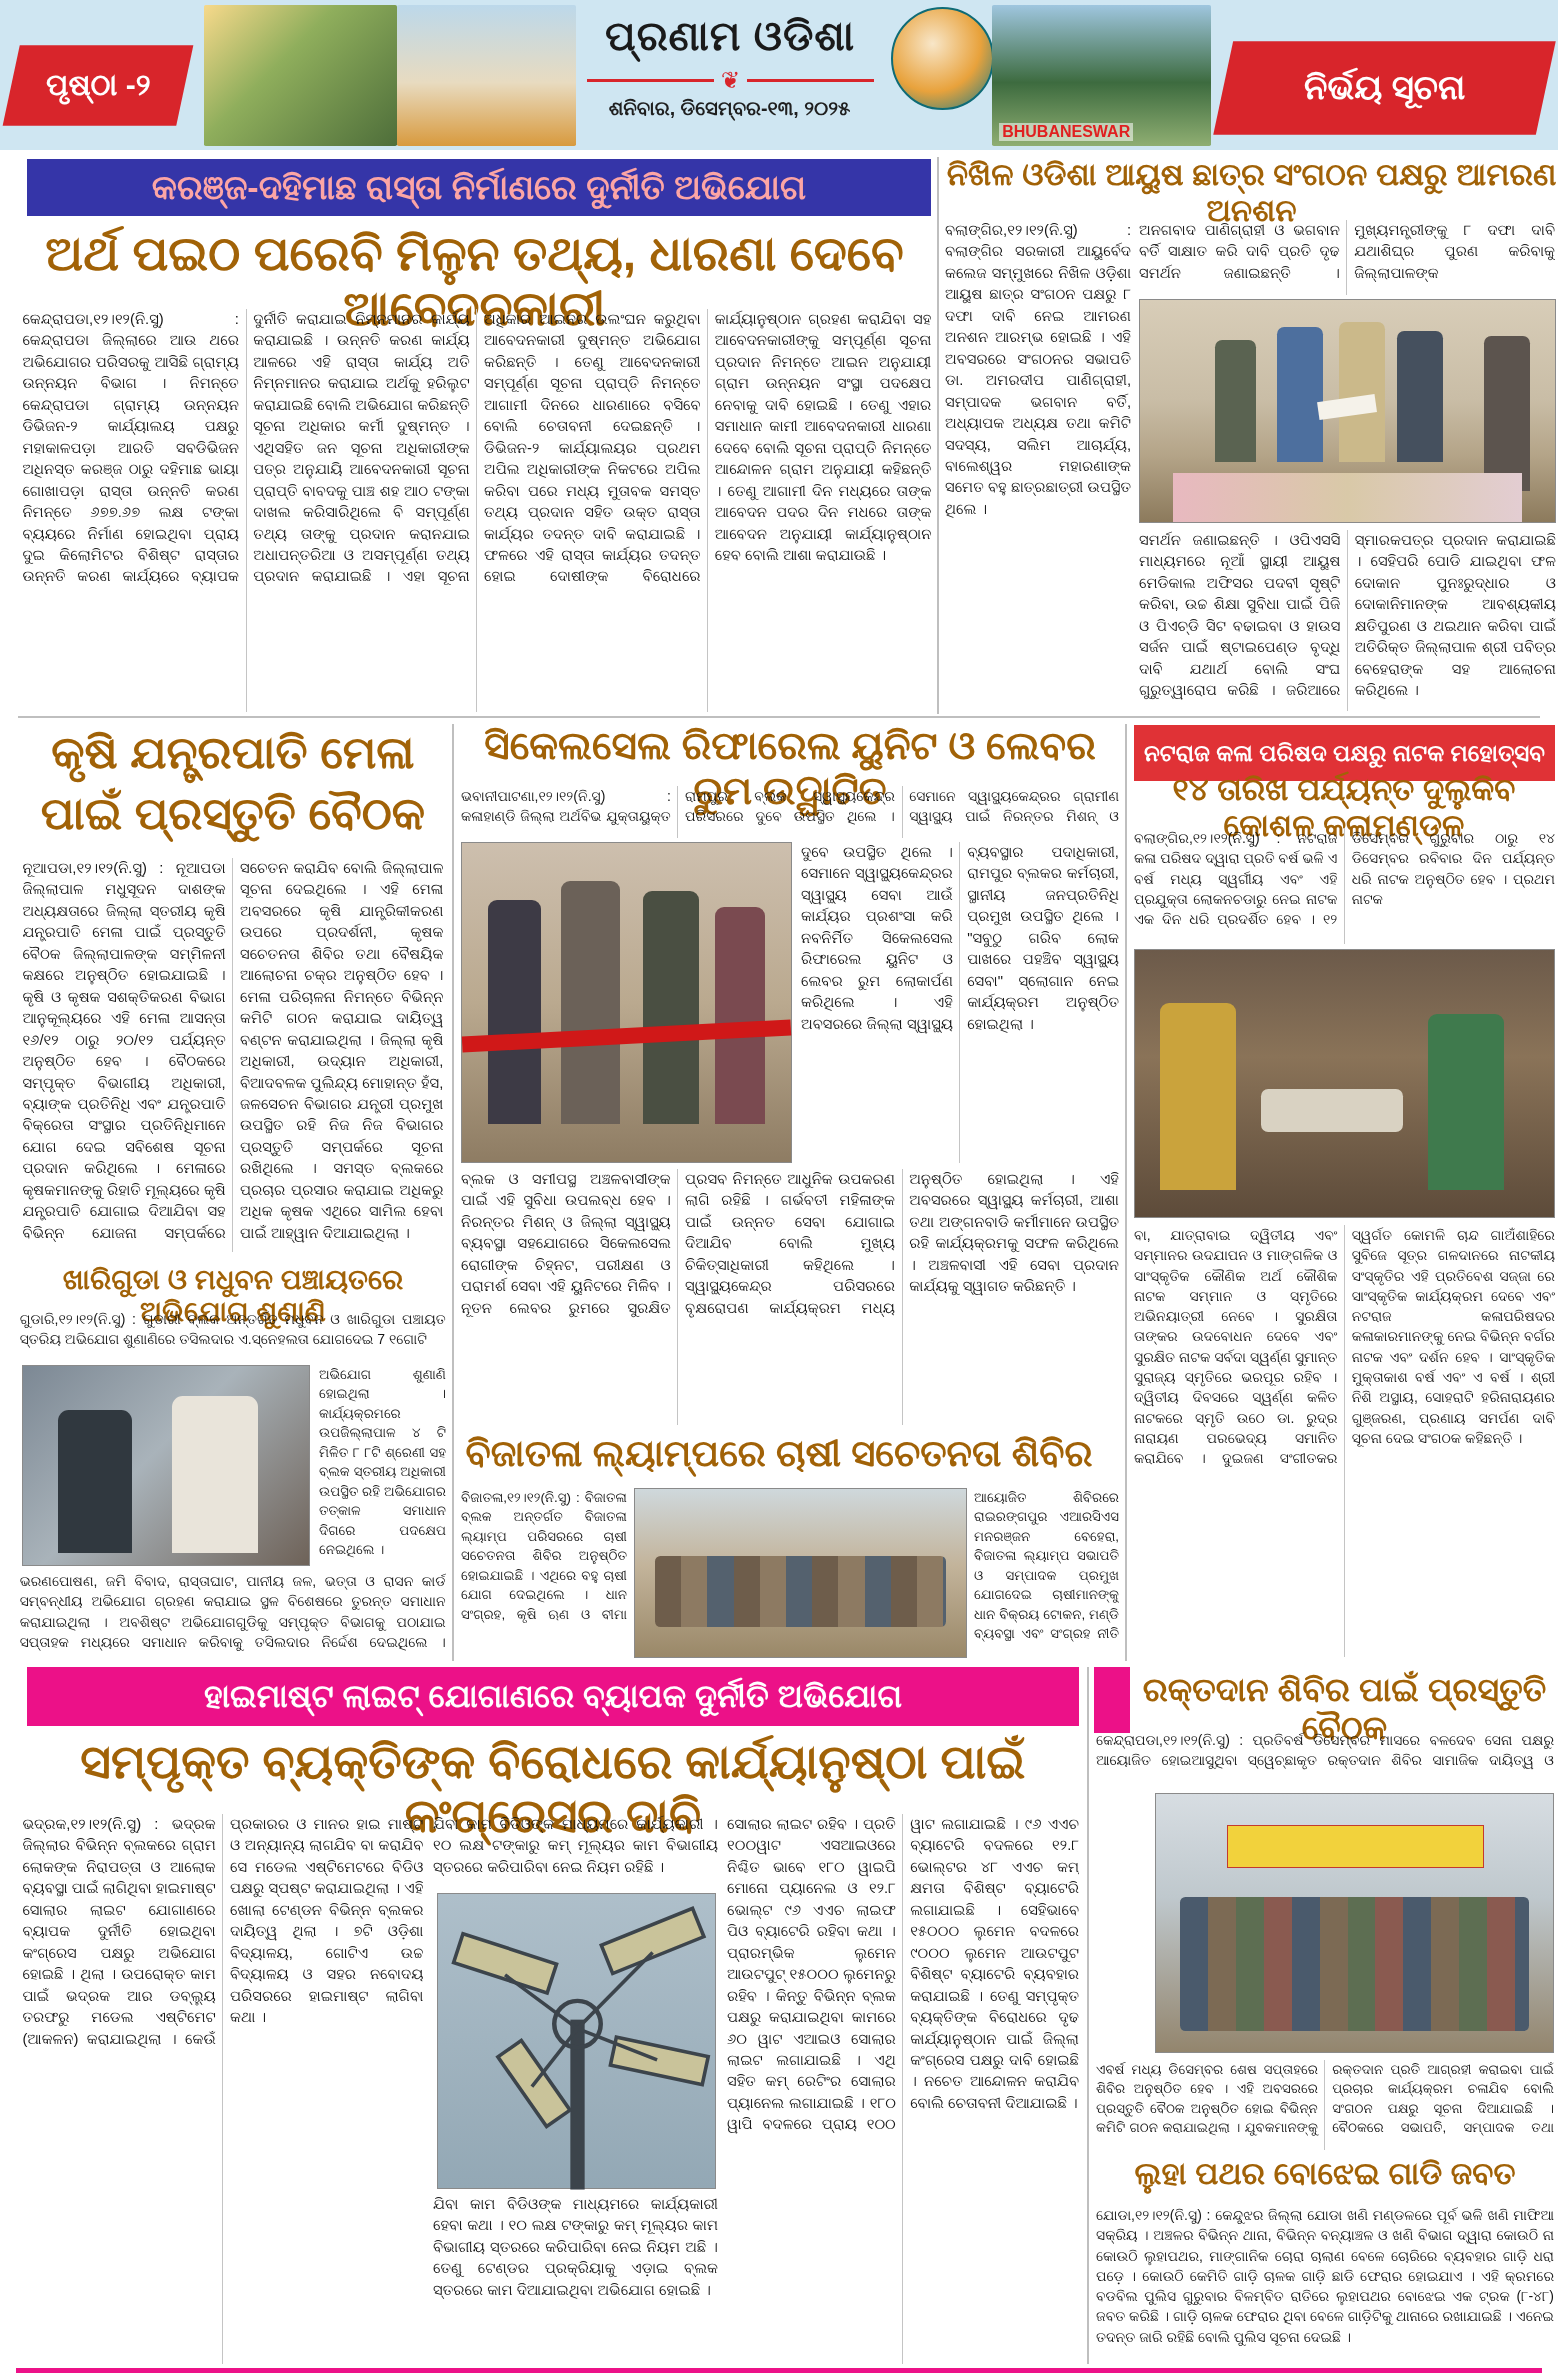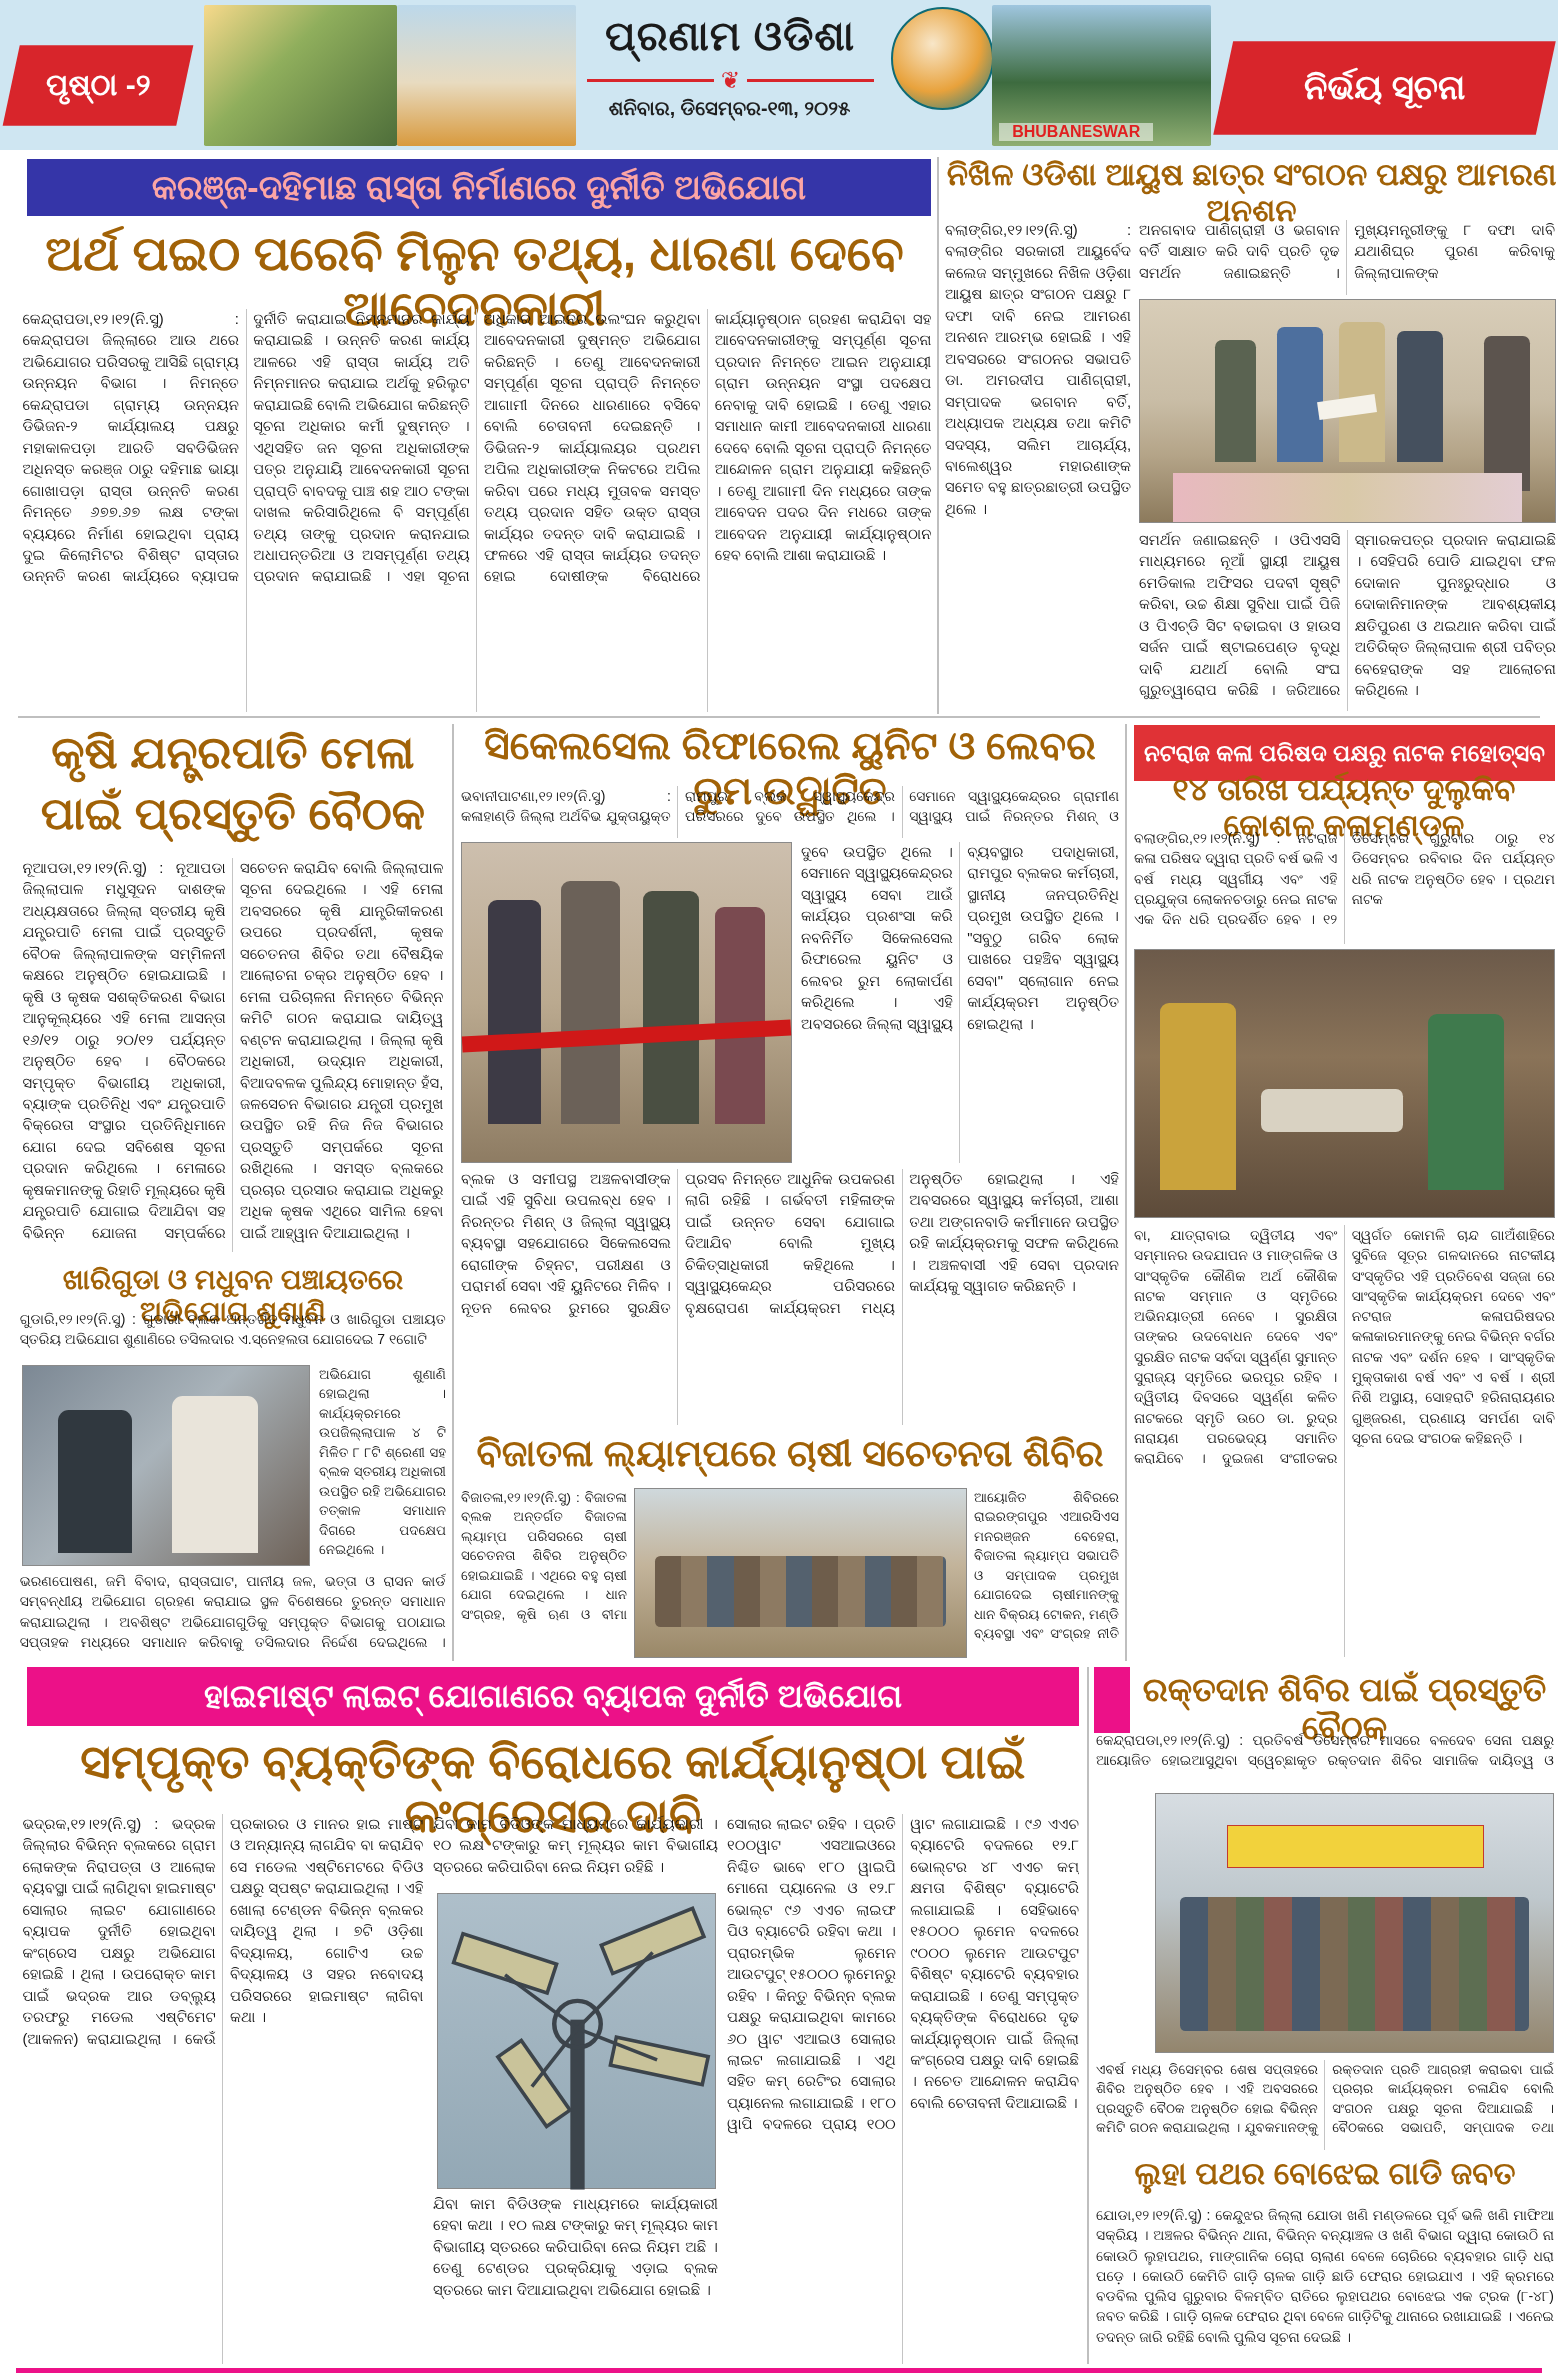--- a/index.html
+++ b/index.html
@@ -52,21 +52,21 @@
     <div class="abs hdr-photo" style="left:397px;top:5.4px;width:179px;height:141px;background:linear-gradient(180deg,#bcd8ea 0%,#e8dbc0 55%,#d89a3e 100%);"></div>
     <div class="abs masthead-title" style="left:582px;top:12.5px;width:296px;">ପ୍ରଣାମ ଓଡିଶା</div>
     <div class="abs flourish" style="left:587px;top:70px;width:287px;height:21.5px;">
       <div class="line"></div>
       <span class="orn">❦</span>
       <div class="line"></div>
     </div>
     <div class="abs date-line" style="left:573px;top:97px;width:313px;">ଶନିବାର, ଡିସେମ୍ବର-୧୩, ୨୦୨୫</div>
     <div class="abs" style="left:891px;top:7.2px;width:99px;height:99px;border-radius:50%;background:radial-gradient(circle at 40% 35%,#f8e6c8 0%,#e8a23c 55%,#167b86 100%);border:2.7px solid #0e6b76;"></div>
     <div class="abs hdr-photo" style="left:992px;top:5.4px;width:219px;height:141px;background:linear-gradient(180deg,#9fc6df 0%,#3d6b3f 55%,#8fae72 100%);">
-      <div style="position:absolute;left:7.2px;bottom:5.4px;font-size:16px;font-weight:bold;color:#e02020;background:rgba(255,255,255,.55);padding:0 13px;">BHUBANESWAR</div>
+      <div style="position:absolute;left:7.2px;bottom:5.4px;font-size:16px;font-weight:bold;color:#e02020;background:rgba(255,255,255,.55);padding:0 3px;">BHUBANESWAR</div>
     </div>
     <div class="abs red-banner" style="left:1225px;top:43px;width:319px;height:90px;font-size:34px;">
       <span>ନିର୍ଭୟ ସୂଚନା</span>
     </div>
   </div>
 
   <div class="abs banner-blue" style="left:27px;top:159px;width:904px;height:57px;font-size:34px;">
     <span>କରଞ୍ଜ-ଦହିମାଛ ରାସ୍ତା ନିର୍ମାଣରେ ଦୁର୍ନୀତି ଅଭିଯୋଗ</span>
   </div>
   <div class="abs headline" style="left:18px;top:226px;width:913px;font-size:48px;">ଅର୍ଥ ପଇଠ ପରେବି ମିଳୁନ ତଥ୍ୟ, ଧାରଣା ଦେବେ ଆବେଦନକାରୀ</div>
@@ -128,21 +128,21 @@
   <div class="abs headline" style="left:18px;top:1264px;width:430px;font-size:28px;">ଖାରିଗୁଡା ଓ ମଧୁବନ ପଞ୍ଚାୟତରେ ଅଭିଯୋଗ ଶୁଣାଣି</div>
   <div class="abs body-text cols-1" style="left:19.7px;top:1309px;width:426px;height:52px;font-size:14px;">ଗୁଡାରି,୧୨।୧୨(ନି.ସୁ) : ଗୁଡାରୀ ବ୍ଲକ ଅନ୍ତର୍ଗତ ମଧୁବନ ଓ ଖାରିଗୁଡା ପଞ୍ଚାୟତ ସ୍ତରିୟ ଅଭିଯୋଗ ଶୁଣାଣିରେ ତସିଲଦାର ଏ.ସ୍ନେହଲତା ଯୋଗଦେଇ 7 ୧ଗୋଟି</div>
   <div class="abs photo" style="left:22.4px;top:1365px;width:288px;height:201px;background:
        linear-gradient(135deg,#7c8894 0%,#a9b3ba 45%,#6e6258 100%);">
     <div style="position:absolute;left:12%;top:22%;width:26%;height:72%;background:#30383f;border-radius:10.7px 10.7px 0 0;"></div>
     <div style="position:absolute;left:52%;top:15%;width:30%;height:79%;background:#e9e4da;border-radius:10.7px 10.7px 0 0;"></div>
   </div>
   <div class="abs body-text cols-1" style="left:319px;top:1365px;width:127px;height:201px;font-size:13.4px;">ଅଭିଯୋଗ ଶୁଣାଣି ହୋଇଥିଲା । କାର୍ଯ୍ୟକ୍ରମରେ ଉପଜିଲ୍ଲାପାଳ ୪ ଟି ମିଳିତ ୮ ୮ଟି ଶ୍ରେଣୀ ସହ ବ୍ଲକ ସ୍ତରୀୟ ଅଧିକାରୀ ଉପସ୍ଥିତ ରହି ଅଭିଯୋଗର ତତ୍କାଳ ସମାଧାନ ଦିଗରେ ପଦକ୍ଷେପ ନେଇଥିଲେ ।</div>
   <div class="abs body-text cols-1" style="left:19.7px;top:1571px;width:426px;height:86px;font-size:14px;">ଭରଣପୋଷଣ, ଜମି ବିବାଦ, ରାସ୍ତାଘାଟ, ପାନୀୟ ଜଳ, ଭତ୍ତା ଓ ରାସନ କାର୍ଡ ସମ୍ବନ୍ଧୀୟ ଅଭିଯୋଗ ଗ୍ରହଣ କରାଯାଇ ସ୍ଥଳ ବିଶେଷରେ ତୁରନ୍ତ ସମାଧାନ କରାଯାଇଥିଲା । ଅବଶିଷ୍ଟ ଅଭିଯୋଗଗୁଡିକୁ ସମ୍ପୃକ୍ତ ବିଭାଗକୁ ପଠାଯାଇ ସପ୍ତାହକ ମଧ୍ୟରେ ସମାଧାନ କରିବାକୁ ତସିଲଦାର ନିର୍ଦ୍ଦେଶ ଦେଇଥିଲେ । ଗ୍ରାମବାସୀଙ୍କ ପକ୍ଷରୁ ପାନୀୟ ଜଳ ସମସ୍ୟା ଉପରେ ଅଧିକ ଗୁରୁତ୍ୱ ଦିଆଯାଇଥିଲା ।</div>
 
-  <div class="abs headline" style="left:461px;top:1433px;width:658px;font-size:37px;">ବିଜାତଳା ଲ୍ୟାମ୍ପରେ ଚାଷୀ ସଚେତନତା ଶିବିର</div>
+  <div class="abs headline" style="left:450px;top:1433px;width:658px;font-size:37px;">ବିଜାତଳା ଲ୍ୟାମ୍ପରେ ଚାଷୀ ସଚେତନତା ଶିବିର</div>
   <div class="abs body-text cols-1" style="left:461px;top:1488px;width:166px;height:170px;font-size:13.4px;">ବିଜାତଳା,୧୨।୧୨(ନି.ସୁ) : ବିଜାତଳା ବ୍ଲକ ଅନ୍ତର୍ଗତ ବିଜାତଳା ଲ୍ୟାମ୍ପ ପରିସରରେ ଚାଷୀ ସଚେତନତା ଶିବିର ଅନୁଷ୍ଠିତ ହୋଇଯାଇଛି । ଏଥିରେ ବହୁ ଚାଷୀ ଯୋଗ ଦେଇଥିଲେ । ଧାନ ସଂଗ୍ରହ, କୃଷି ଋଣ ଓ ବୀମା ସମ୍ପର୍କରେ ଆଲୋଚନା ହୋଇଥିଲା ।</div>
   <div class="abs photo" style="left:634px;top:1488px;width:333px;height:170px;background:
        linear-gradient(180deg,#cfd8dc 0%,#c3b49b 45%,#9a8868 100%);">
     <div style="position:absolute;left:6%;top:40%;width:88%;height:42%;background:repeating-linear-gradient(90deg,#6e5d4b 0 9%,#8d7a62 9% 18%,#54616e 18% 27%);border-radius:5.4px;"></div>
   </div>
   <div class="abs body-text cols-1" style="left:974px;top:1488px;width:145px;height:170px;font-size:13.4px;">ଆୟୋଜିତ ଶିବିରରେ ରାଇରଙ୍ଗପୁର ଏଆରସିଏସ ମନରଞ୍ଜନ ବେହେରା, ବିଜାତଳା ଲ୍ୟାମ୍ପ ସଭାପତି ଓ ସମ୍ପାଦକ ପ୍ରମୁଖ ଯୋଗଦେଇ ଚାଷୀମାନଙ୍କୁ ଧାନ ବିକ୍ରୟ ଟୋକନ, ମଣ୍ଡି ବ୍ୟବସ୍ଥା ଏବଂ ସଂଗ୍ରହ ନୀତି ବିଷୟରେ ସବିଶେଷ ସୂଚନା ପ୍ରଦାନ କରିଥିଲେ । ଚାଷୀମାନଙ୍କ ପ୍ରଶ୍ନର ଉତ୍ତର ଦିଆଯାଇ ସେମାନଙ୍କ ସମସ୍ୟା ସମାଧାନ ପାଇଁ ପ୍ରତିଶ୍ରୁତି ଦିଆଯାଇଥିଲା ।</div>
 
   <div class="abs banner-pink" style="left:27px;top:1667px;width:1052px;height:59px;font-size:32px;">
     <span>ହାଇମାଷ୍ଟ ଲାଇଟ୍ ଯୋଗାଣରେ ବ୍ୟାପକ ଦୁର୍ନୀତି ଅଭିଯୋଗ</span>
   </div>

